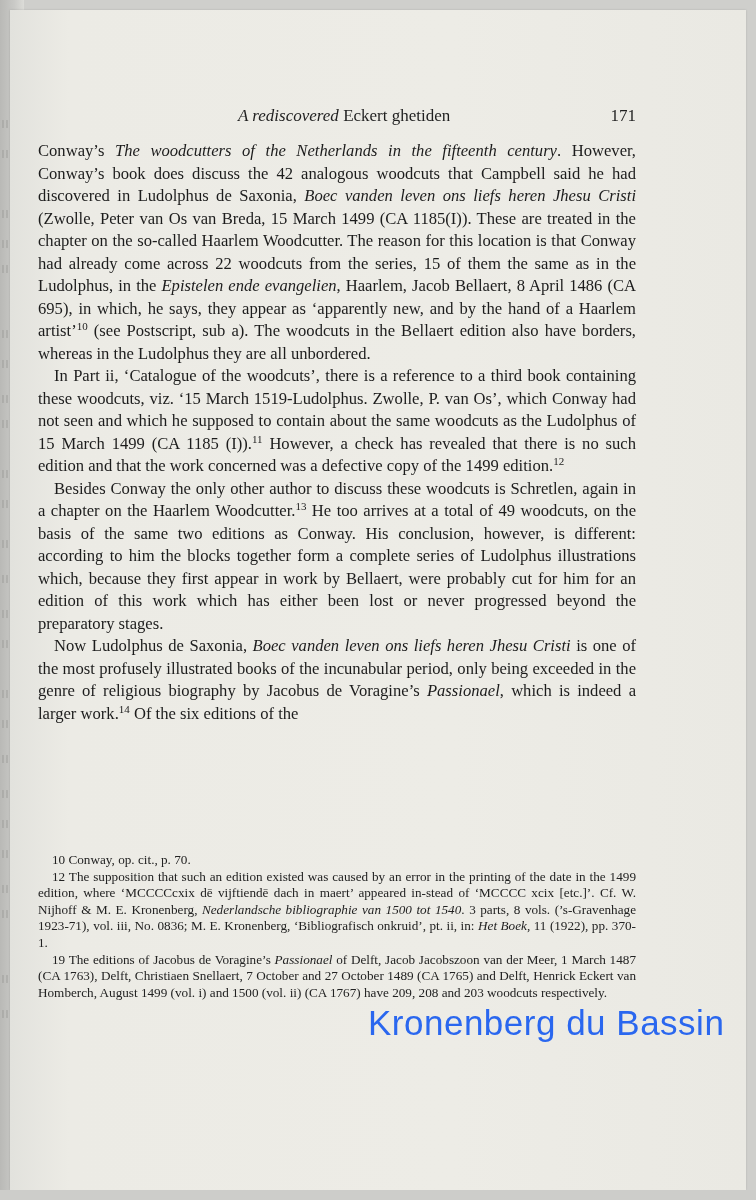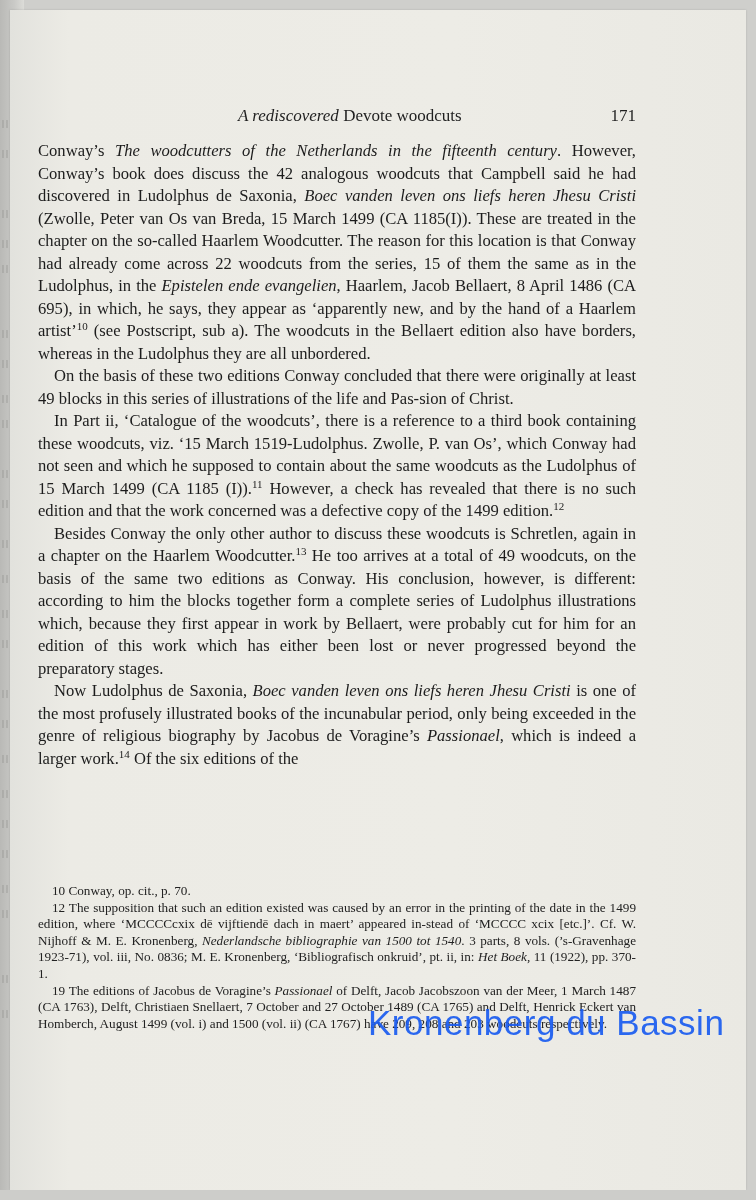--- a/index.html
+++ b/index.html
@@ -33,21 +33,21 @@
   .body-text {
     position: absolute; left: 28px; top: 130px; width: 598px;
     font-size: 16.6px; line-height: 22.5px; color: #1c1c1c;
     text-align: justify;
   }
   .body-text p { margin: 0; }
   .body-text p.indent { text-indent: 16px; }
   i { font-style: italic; text-align: center; }
   sup { font-size: 11px; line-height: 0; vertical-align: 6px; }
   .footnotes {
-    position: absolute; left: 28px; top: 873px; width: 598px;
+    position: absolute; left: 28px; top: 842px; width: 598px;
     font-size: 13.2px; line-height: 16.6px; color: #222;
     text-align: justify;
   }
   .footnotes p { margin: 0; text-indent: 14px; }
   .watermark {
     position: absolute; left: 368px; top: 1003px;
     font-family: "Liberation Sans", "DejaVu Sans", sans-serif;
     font-size: 35px; color: #1a5cf0; letter-spacing: 0.5px;
     opacity: .92; white-space: nowrap;
   }
@@ -82,27 +82,26 @@
     <div class="bleed-line" style="top: 820px;"></div>
     <div class="bleed-line" style="top: 850px;"></div>
     <div class="bleed-line" style="top: 885px;"></div>
     <div class="bleed-line" style="top: 910px;"></div>
     <div class="bleed-line" style="top: 975px;"></div>
     <div class="bleed-line" style="top: 1010px;"></div>
   </div>
 
 <div class="page">
   <div class="running-head">
-    <span class="title"><i>A rediscovered</i><span> Devote woodcuts</span></span>
+    <span class="title"><i>A rediscovered</i><span> Eckert ghetiden</span></span>
     <span class="pageno">171</span>
   </div>
 
   <div class="body-text" id="body">
       <p><span>Conway’s </span><i>The woodcutters of the Netherlands in the fifteenth century</i><span>. However, Conway’s book does discuss the 42 analogous woodcuts that Campbell said he had discovered in Ludolphus de Saxonia, </span><i>Boec vanden leven ons liefs heren Jhesu Cristi</i><span> (Zwolle, Peter van Os van Breda, 15 March 1499 (CA 1185(I)). These are treated in the chapter on the so-called Haarlem Woodcutter. The reason for this location is that Conway had already come across 22 woodcuts from the series, 15 of them the same as in the Ludolphus, in the </span><i>Epistelen ende evangelien</i><span>, Haarlem, Jacob Bellaert, 8 April 1486 (CA 695), in which, he says, they appear as ‘apparently new, and by the hand of a Haarlem artist’</span><sup>10</sup><span> (see Postscript, sub a). The woodcuts in the Bellaert edition also have borders, whereas in the Ludolphus they are all unbordered.</span></p>
-      <p class="indent"><span>On the basis of these two editions Conway concluded that there were originally at least 49 blocks in this series of illustrations of the life and Pas-sion of Christ.</span></p>
       <p class="indent"><span>In Part ii, ‘Catalogue of the woodcuts’, there is a reference to a third book containing these woodcuts, viz. ‘15 March 1519-Ludolphus. Zwolle, P. van Os’, which Conway had not seen and which he supposed to contain about the same woodcuts as the Ludolphus of 15 March 1499 (CA 1185 (I)).</span><sup>11</sup><span> However, a check has revealed that there is no such edition and that the work concerned was a defective copy of the 1499 edition.</span><sup>12</sup></p>
       <p class="indent"><span>Besides Conway the only other author to discuss these woodcuts is Schretlen, again in a chapter on the Haarlem Woodcutter.</span><sup>13</sup><span> He too arrives at a total of 49 woodcuts, on the basis of the same two editions as Conway. His conclusion, however, is different: according to him the blocks together form a complete series of Ludolphus illustrations which, because they first appear in work by Bellaert, were probably cut for him for an edition of this work which has either been lost or never progressed beyond the preparatory stages.</span></p>
       <p class="indent"><span>Now Ludolphus de Saxonia, </span><i>Boec vanden leven ons liefs heren Jhesu Cristi</i><span> is one of the most profusely illustrated books of the incunabular period, only being exceeded in the genre of religious biography by Jacobus de Voragine’s </span><i>Passionael</i><span>, which is indeed a larger work.</span><sup>14</sup><span> Of the six editions of the</span></p>
     </div>
 
   <div class="footnotes" id="notes">
       <p><span>10 Conway, op. cit., p. 70.</span></p>
       <p><span>12 The supposition that such an edition existed was caused by an error in the printing of the date in the 1499 edition, where ‘MCCCCcxix dē vijftiendē dach in maert’ appeared in-stead of ‘MCCCC xcix [etc.]’. Cf. W. Nijhoff &amp; M. E. Kronenberg, </span><i>Nederlandsche bibliographie van 1500 tot 1540</i><span>. 3 parts, 8 vols. (’s-Gravenhage 1923-71), vol. iii, No. 0836; M. E. Kronenberg, ‘Bibliografisch onkruid’, pt. ii, in: </span><i>Het Boek</i><span>, 11 (1922), pp. 370-1.</span></p>
       <p><span>19 The editions of Jacobus de Voragine’s </span><i>Passionael</i><span> of Delft, Jacob Jacobszoon van der Meer, 1 March 1487 (CA 1763), Delft, Christiaen Snellaert, 7 October and 27 October 1489 (CA 1765) and Delft, Henrick Eckert van Homberch, August 1499 (vol. i) and 1500 (vol. ii) (CA 1767) have 209, 208 and 203 woodcuts respectively.</span></p>
     </div>

